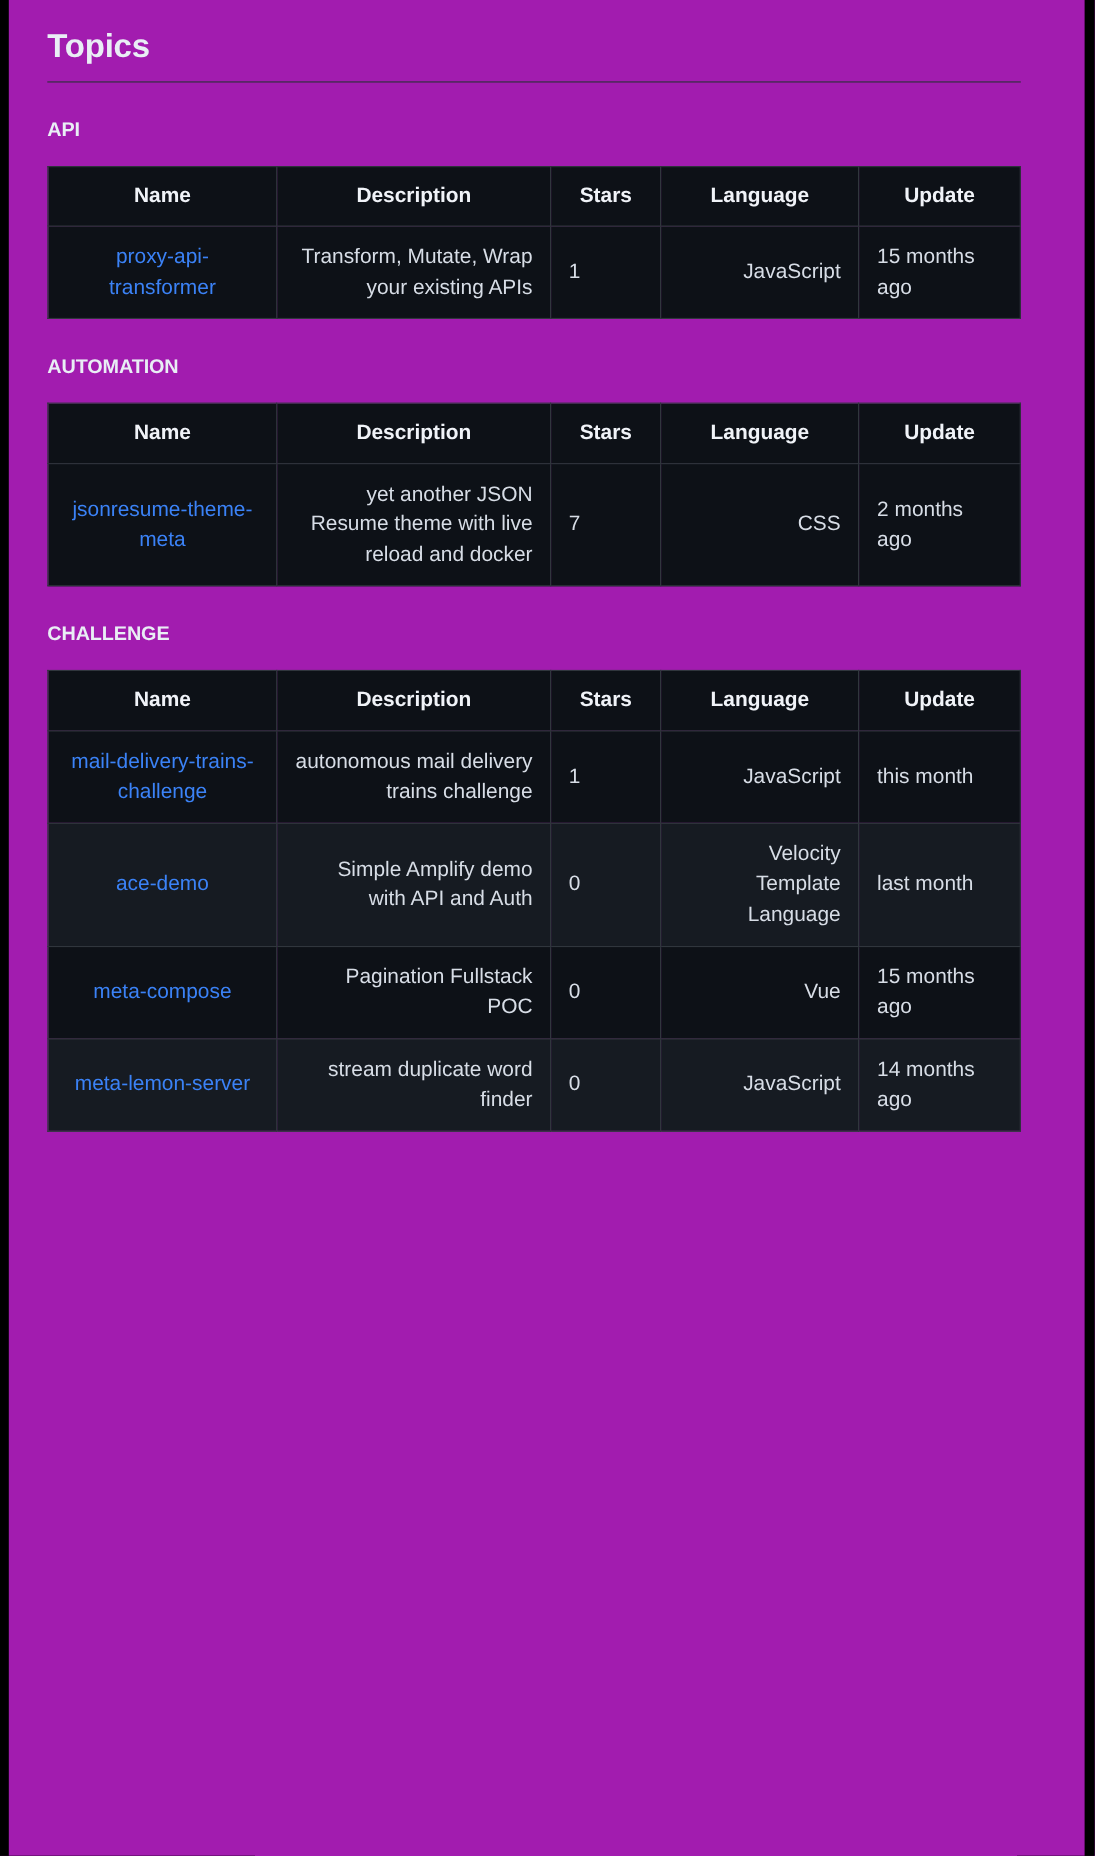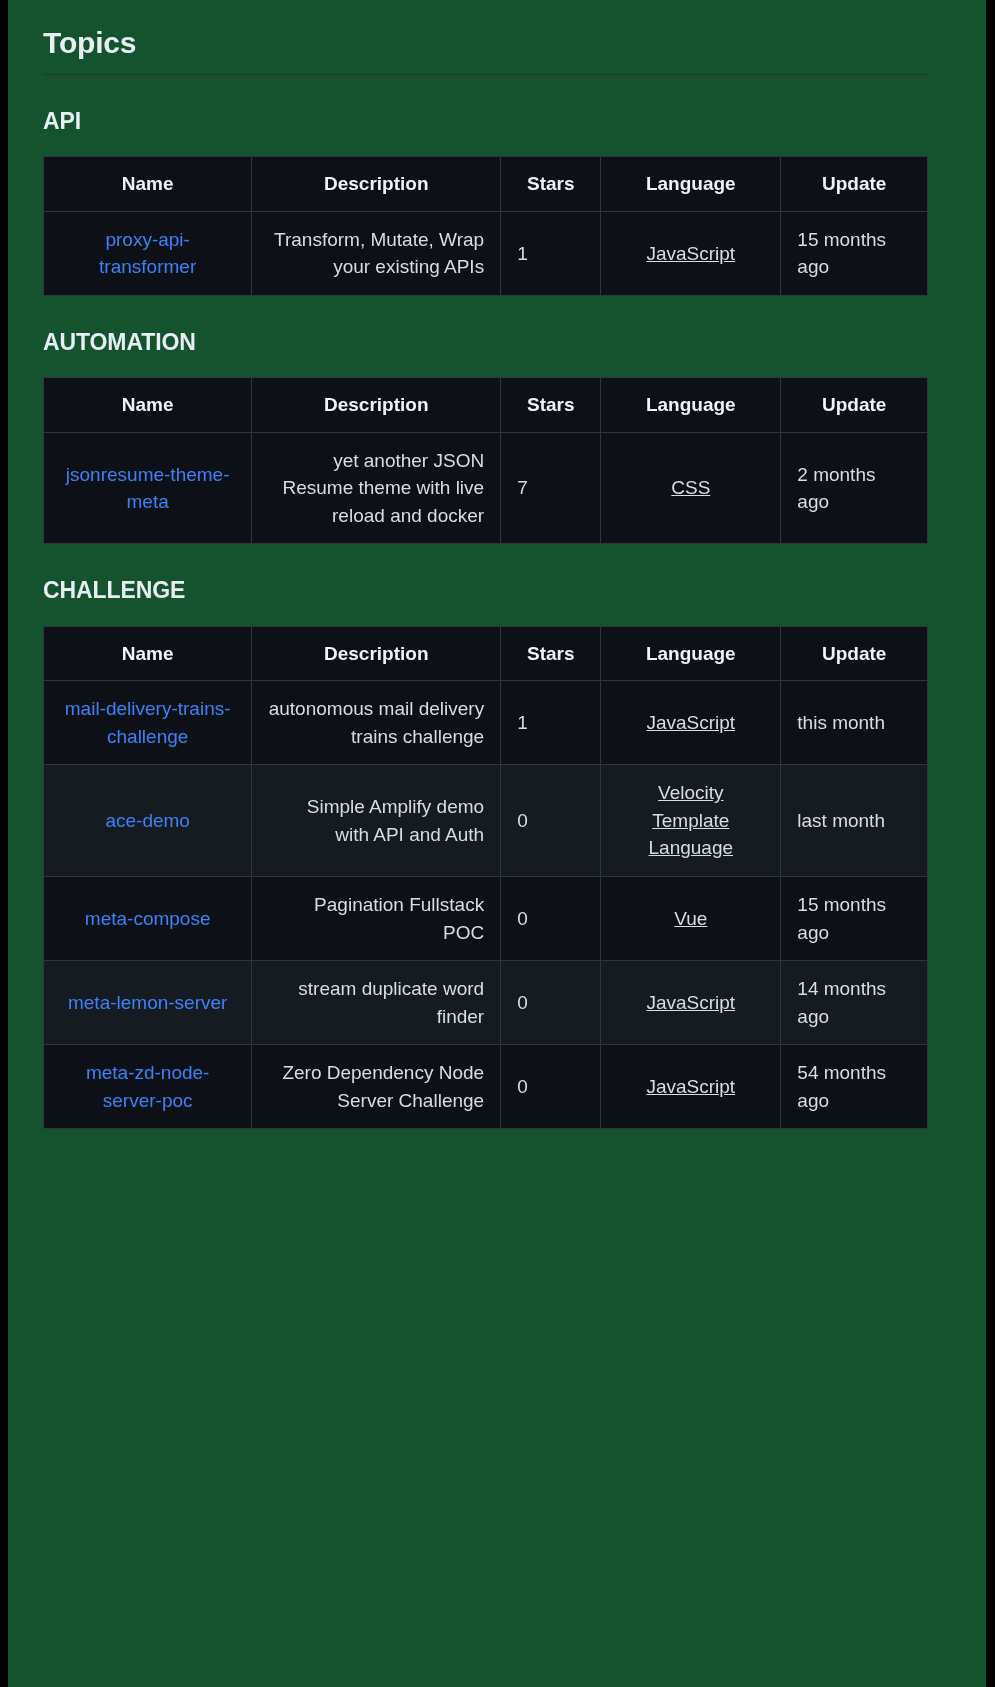--- a/index.html
+++ b/index.html
@@ -12,21 +12,21 @@
     height: 1687px;
     font-family: "Liberation Sans", sans-serif;
     overflow: hidden;
   }
   .page {
     position: absolute;
     left: 8px;
     top: 0px;
     width: 978px;
     min-height: 1687px;
-    background: #14532d;
+    background: #a21caf;
     box-sizing: border-box;
     padding: 0 0 0 0;
   }
   .inner {
     padding: 26px 58px 0 35px;
   }
 
   
   .page-title {
     font-size: 30px;
@@ -41,21 +41,21 @@
     background: #2a2f38;
     width: 100%;
     margin: 0 0 0 0;
   }
 
   
   .topic-section {
     margin-top: 34px;
   }
   .topic-heading {
-    font-size: 23px;
+    font-size: 18px;
     font-weight: bold;
     color: #e9eef5;
     text-transform: uppercase;
     letter-spacing: -0.1px;
     margin: 0 0 22px 0;
     line-height: 1.1;
   }
 
   
   table.repo-table {
@@ -90,21 +90,21 @@
   td.col-name {
     text-align: center;
   }
   td.col-name a {
     color: #3b82f6;
     text-decoration: none;
     cursor: pointer;
   }
   td.col-desc { color: #d7dde6; text-align: right; }
   td.col-stars { color: #d7dde6; text-align: left; }
-  td.col-lang { color: #d7dde6; text-align: center; text-decoration: underline; }
+  td.col-lang { color: #d7dde6; text-align: right; }
   td.col-update { color: #d7dde6; text-align: left; }
 
   
   col.c-name   { width: 206px; }
   col.c-desc   { width: 246px; }
   col.c-stars  { width: 99px; }
   col.c-lang   { width: 178px; }
   col.c-update { width: 145px; }
 </style>
 </head>
@@ -218,26 +218,19 @@
                 <td class="col-lang">Vue</td>
                 <td class="col-update">15 months ago</td>
               </tr>
               <tr>
                 <td class="col-name"><a>meta-lemon-server</a></td>
                 <td class="col-desc">stream duplicate word finder</td>
                 <td class="col-stars">0</td>
                 <td class="col-lang">JavaScript</td>
                 <td class="col-update">14 months ago</td>
               </tr>
-              <tr>
-                <td class="col-name"><a>meta-zd-node-server-poc</a></td>
-                <td class="col-desc">Zero Dependency Node Server Challenge</td>
-                <td class="col-stars">0</td>
-                <td class="col-lang">JavaScript</td>
-                <td class="col-update">54 months ago</td>
-              </tr>
             </tbody>
           </table>
         </div>
       </div>
 
   </div>
 </div>
 
 </body></html>

